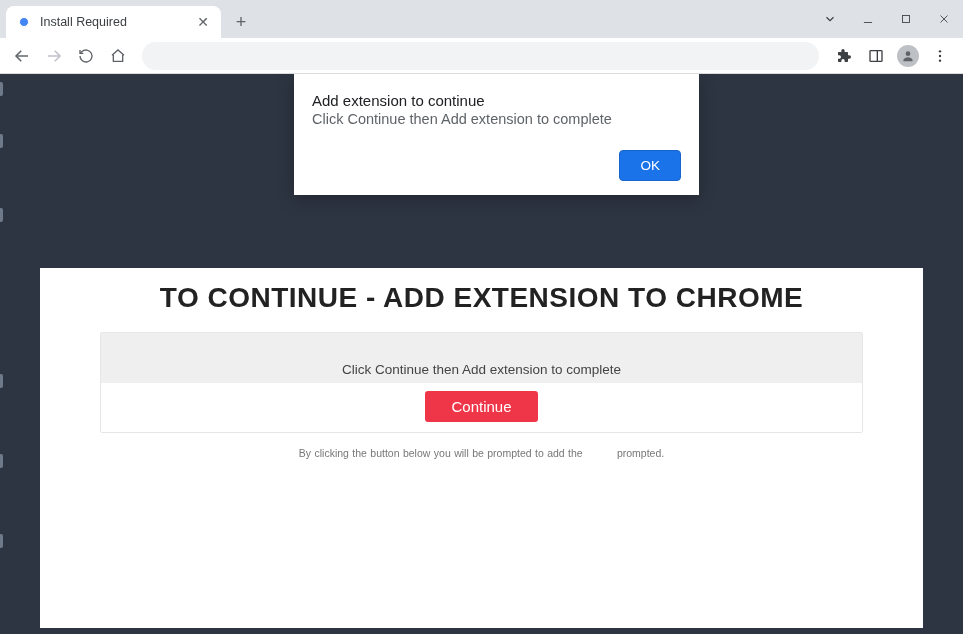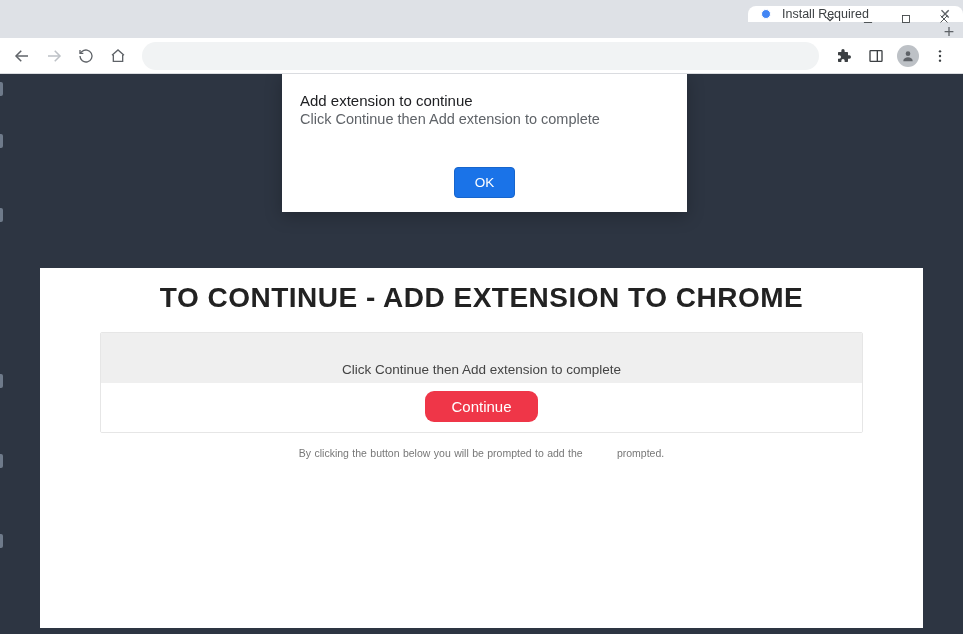--- a/index.html
+++ b/index.html
@@ -11,21 +11,20 @@
     overflow: hidden;
     position: relative;
   }
   
   .titlebar {
     height: 38px;
     background: #dee1e6;
     display: flex;
     align-items: flex-end;
     position: relative;
-    flex-direction: column;
   }
   .tab {
     background: #fff;
     height: 32px;
     margin-left: 6px;
     margin-top: 6px;
     border-radius: 8px 8px 0 0;
     display: flex;
     align-items: center;
     padding: 0 10px 0 10px;
@@ -158,55 +157,55 @@
   }
   .content-action {
     background: #fff;
     padding: 8px 0 10px 0;
     display:flex;justify-content:center;
   }
   .continue-btn {
     background: #ef3648;
     color: #fff;
     border: none;
-    border-radius: 9px;
+    border-radius: 3px;
     padding: 7px 26px;
     font-size: 15px;
     cursor: pointer;
   }
   .disclaimer {
     text-align: center;
     font-size: 10.5px;
     color: #777;
     margin-top: 14px;
     word-spacing: 0.5px;
   }
   
   .alert {
     position: absolute;
     top: 0;
-    left: 282px;
+    left: 294px;
     width: 405px;
     background: #fff;
     box-shadow: 0 4px 16px rgba(0,0,0,0.25);
     padding: 18px 18px 14px 18px;
     z-index: 10;
   }
   .alert-title {
     font-size: 15px;
     color: #202124;
     margin-bottom: 2px;
   }
   .alert-body {
     font-size: 14.5px;
     color: #5f6368;
   }
   .alert-actions {
-    display:flex;justify-content:center;
-    margin-top: 40px;
+    display:flex;justify-content:flex-end;
+    margin-top: 23px;
   }
   .ok-btn {
     background: #1a73e8;
     color: #fff;
     border: 1px solid #1765cc;
     border-radius: 4px;
     padding: 7px 20px;
     font-size: 13.5px;
     font-weight: 500;
     cursor: pointer;

